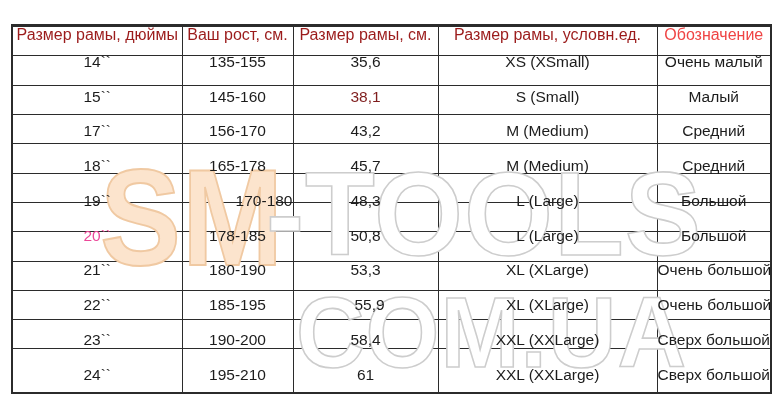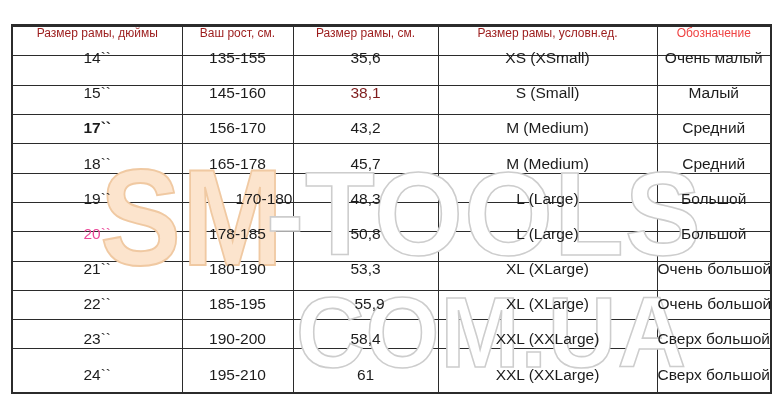--- a/index.html
+++ b/index.html
@@ -4,21 +4,21 @@
 <style>
   html,body { margin:0; padding:0; background:#ffffff; }
   body { width:780px; height:416px; font-family:"Liberation Sans", sans-serif; }
   .stage { position:relative; width:780px; height:416px; overflow:hidden; background:#ffffff; }
 
   
   .tbl { position:absolute; left:11px; top:24px; width:759px; height:370px;
          border-collapse:collapse; table-layout:fixed; }
   .tbl th, .tbl td { padding:0; text-align:center; vertical-align:middle;
                      font-size:15.5px; color:#1c1c1c; overflow:hidden; white-space:nowrap; }
-  .tbl th { font-weight:400; font-size:12px; }
+  .tbl th { font-weight:400; font-size:16px; }
   .tbl.base { border:2px solid #2b2b2b; z-index:1; }
   .tbl.base th, .tbl.base td { border:1px solid #2b2b2b; }
   .tbl.overlay { border:2px solid transparent; z-index:3; }
   .tbl.overlay th, .tbl.overlay td { border:1px solid transparent; }
 
   
   .wm { position:absolute; z-index:2; font-weight:700; line-height:1;
         white-space:nowrap; transform-origin:left top; letter-spacing:1px; }
   .wm-sm    { left:100px; top:148px; font-size:138px; transform:scaleX(0.88); }
   .wm-tools { left:266px; top:155px; font-size:118px; transform:scaleX(0.97); }
@@ -164,21 +164,21 @@
           <td style="color: rgb(28, 28, 28);">Очень малый</td>
         </tr>
         <tr>
           <td style="color: rgb(28, 28, 28);">15``</td>
           <td style="color: rgb(28, 28, 28);">145-160</td>
           <td style="color: #7f1d1d;">38,1</td>
           <td style="color: rgb(28, 28, 28);">S (Small)</td>
           <td style="color: rgb(28, 28, 28);">Малый</td>
         </tr>
         <tr>
-          <td style="color: rgb(28, 28, 28); font-weight: bold;">17``</td>
+          <td style="color: rgb(28, 28, 28);">17``</td>
           <td style="color: rgb(28, 28, 28);">156-170</td>
           <td style="color: rgb(28, 28, 28);">43,2</td>
           <td style="color: rgb(28, 28, 28);">M (Medium)</td>
           <td style="color: rgb(28, 28, 28);">Средний</td>
         </tr>
         <tr>
           <td style="color: rgb(28, 28, 28);">18``</td>
           <td style="color: rgb(28, 28, 28);">165-178</td>
           <td style="color: rgb(28, 28, 28);">45,7</td>
           <td style="color: rgb(28, 28, 28);">M (Medium)</td>

